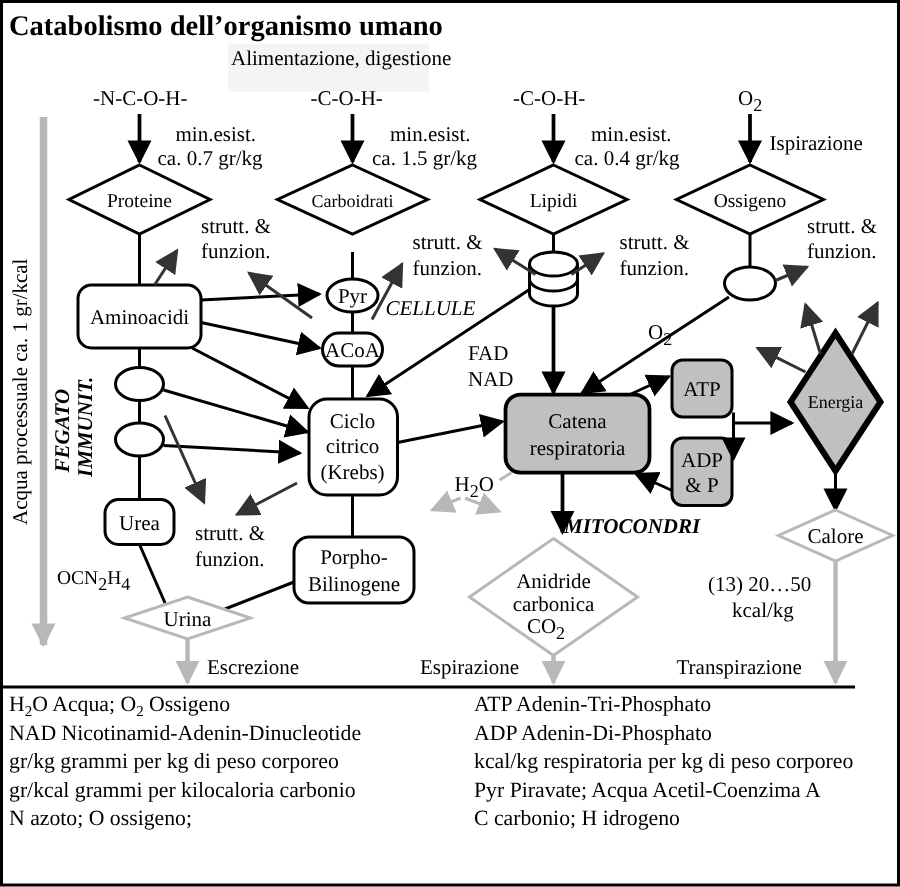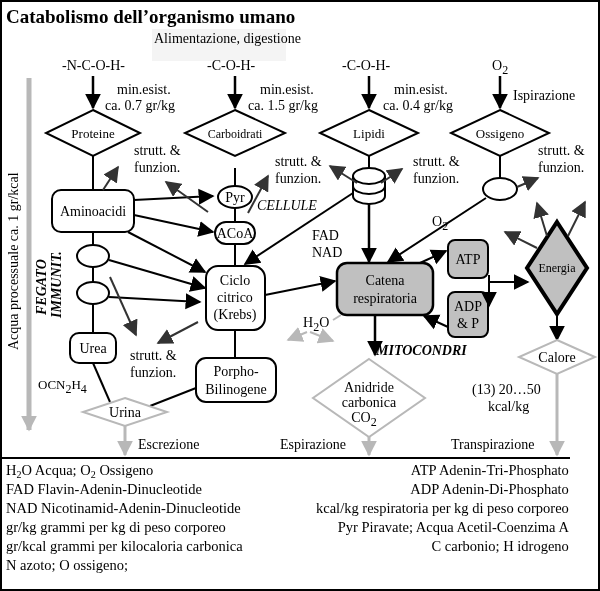--- a/index.html
+++ b/index.html
@@ -9,21 +9,21 @@
   svg text { font-family: "Liberation Serif", "DejaVu Serif", serif; fill: #000; }
   .title { font-weight: bold; font-size: 19px; }
   .t14 { font-size: 14px; }
   .t13 { font-size: 13px; }
   .t12 { font-size: 12px; }
   .it { font-style: italic; }
   .bi { font-style: italic; font-weight: bold; }
   .legend { position: absolute; left: 2px; top: 457px; width: 568px; height: 130px; border-top: 2px solid #000; }
   .legend .col { position: absolute; top: 2px; font-size: 14.5px; line-height: 19px; font-family: "Liberation Serif", "DejaVu Serif", serif; }
   .legend .col.left { left: 4px; }
-  .legend .col.right { left: 24px; text-align: right; }
+  .legend .col.right { left: 24px; }
   .legend .col.right { left: 314px; }
   .legend .line { white-space: nowrap; }
   sub { font-size: 10px; vertical-align: -3px; line-height: 0; }
 </style>
 </head>
 <body>
 
 <div class="frame"></div>
 
 <svg width="600" height="591" viewBox="0 0 600 591">
@@ -201,24 +201,23 @@
 
   <text class="t14" x="303" y="327"><tspan>H</tspan><tspan class="t12" dy="4">2</tspan><tspan dy="-4">O</tspan></text>
   <line x1="341" y1="315" x2="333" y2="320" stroke="#b8b8b8" stroke-width="2"></line>
   <line x1="307" y1="332" x2="288" y2="340" stroke="#b8b8b8" stroke-width="2" marker-end="url(#ahg)"></line>
   <line x1="310" y1="332" x2="333" y2="341" stroke="#b8b8b8" stroke-width="2" marker-end="url(#ahg)"></line>
 </svg>
 
 <div class="legend">
   <div class="col left">
     <div class="line"><span>H</span><sub>2</sub><span>O Acqua; O</span><sub>2</sub><span> Ossigeno</span></div>
-    <div class="line">FAD Flavin-Adenin-Dinucleotide</div>
     <div class="line">NAD Nicotinamid-Adenin-Dinucleotide</div>
     <div class="line">gr/kg grammi per kg di peso corporeo</div>
-    <div class="line">gr/kcal grammi per kilocaloria carbonica</div>
+    <div class="line">gr/kcal grammi per kilocaloria carbonio</div>
     <div class="line">N azoto; O ossigeno;</div>
   </div>
   <div class="col right">
     <div class="line">ATP Adenin-Tri-Phosphato</div>
     <div class="line">ADP Adenin-Di-Phosphato</div>
     <div class="line">kcal/kg respiratoria per kg di peso corporeo</div>
     <div class="line">Pyr Piravate; Acqua Acetil-Coenzima A</div>
     <div class="line">C carbonio; H idrogeno</div>
   </div>
 </div>

